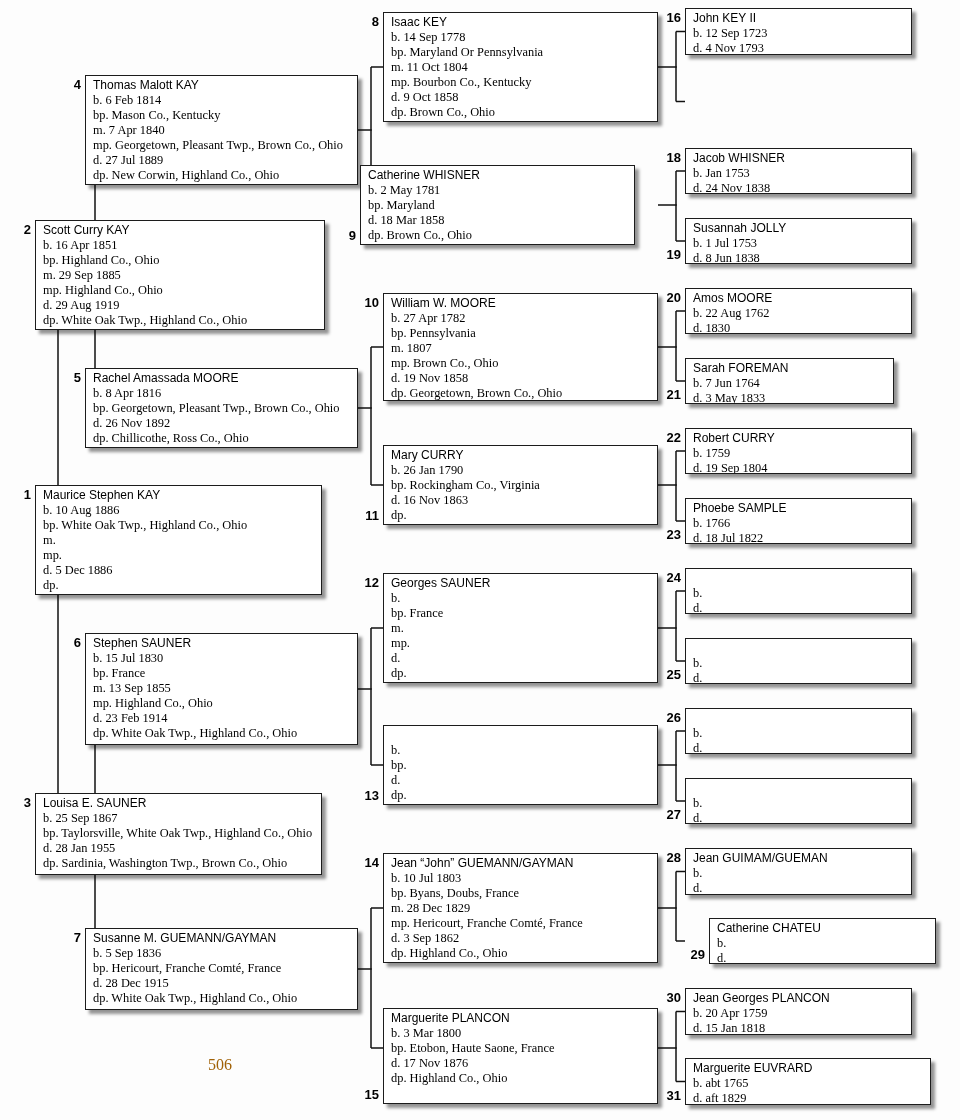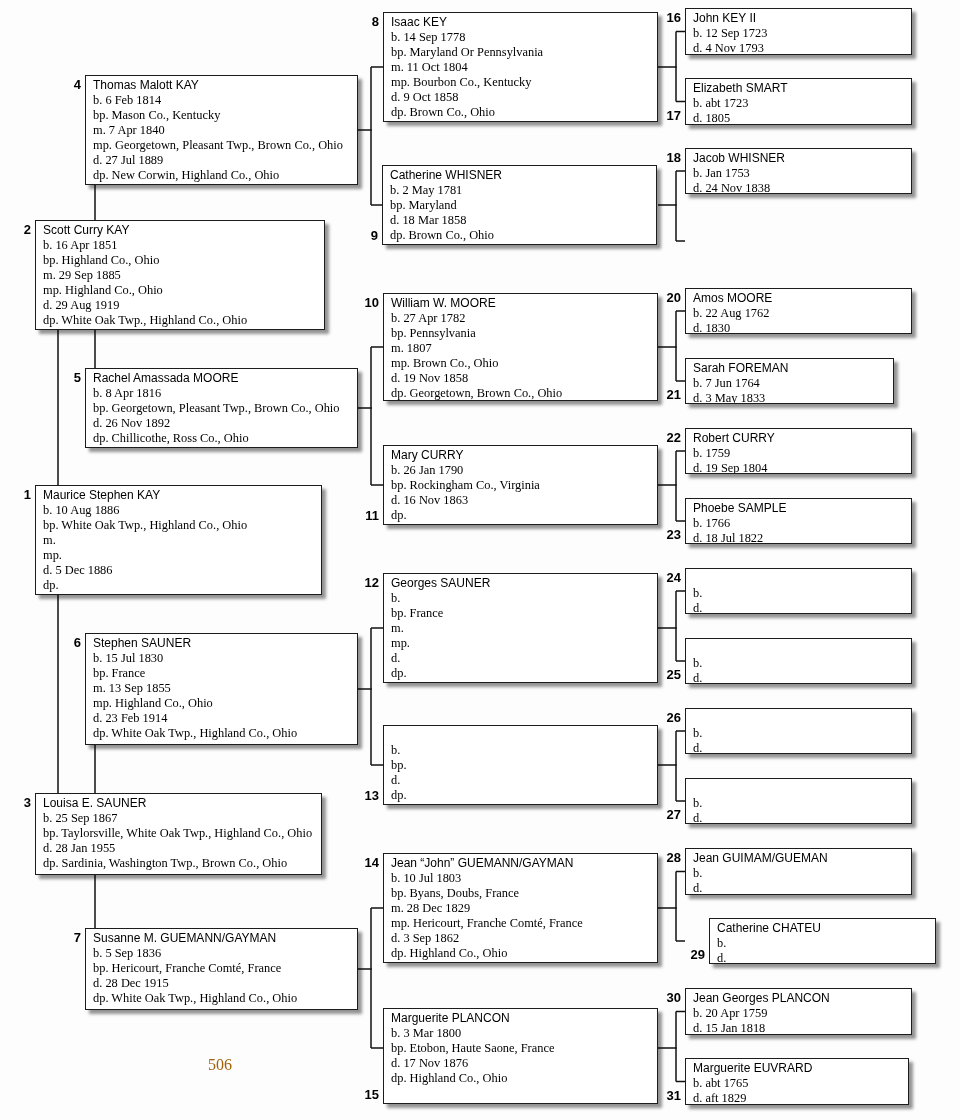--- a/index.html
+++ b/index.html
@@ -181,21 +181,21 @@
         <div class="pname">Isaac KEY</div>
         <div class="pdet">b. 14 Sep 1778</div>
         <div class="pdet">bp. Maryland Or Pennsylvania</div>
         <div class="pdet">m. 11 Oct 1804</div>
         <div class="pdet">mp. Bourbon Co., Kentucky</div>
         <div class="pdet">d. 9 Oct 1858</div>
         <div class="pdet">dp. Brown Co., Ohio</div>
       </div>
       <div class="pnum top">8</div>
     </div>
-    <div class="pwrap" style="left: 382px; top: 165px; width: 275px; height: 80px;">
+    <div class="pwrap" style="left: 360px; top: 165px; width: 275px; height: 80px;">
       <div class="pframe">
         <div class="pname">Catherine WHISNER</div>
         <div class="pdet">b. 2 May 1781</div>
         <div class="pdet">bp. Maryland</div>
         <div class="pdet">d. 18 Mar 1858</div>
         <div class="pdet">dp. Brown Co., Ohio</div>
       </div>
       <div class="pnum bottom">9</div>
     </div>
     <div class="pwrap" style="left: 383px; top: 293px; width: 275px; height: 108px;">
@@ -265,36 +265,36 @@
       <div class="pnum bottom">15</div>
     </div>
     <div class="pwrap" style="left: 685px; top: 8px; width: 227px; height: 47px;">
       <div class="pframe">
         <div class="pname">John KEY II</div>
         <div class="pdet">b. 12 Sep 1723</div>
         <div class="pdet">d. 4 Nov 1793</div>
       </div>
       <div class="pnum top">16</div>
     </div>
-    <div class="pwrap" style="left: 685px; top: 78px; width: 227px; height: 47px;">
-      <div class="pframe">
-        <div class="pname">Elizabeth SMART</div>
-        <div class="pdet">b. abt 1723</div>
-        <div class="pdet">d. 1805</div>
-      </div>
-      <div class="pnum bottom">17</div>
-    </div>
     <div class="pwrap" style="left: 685px; top: 148px; width: 227px; height: 46px;">
       <div class="pframe">
         <div class="pname">Jacob WHISNER</div>
         <div class="pdet">b. Jan 1753</div>
         <div class="pdet">d. 24 Nov 1838</div>
       </div>
       <div class="pnum top">18</div>
     </div>
+    <div class="pwrap" style="left: 685px; top: 218px; width: 227px; height: 46px;">
+      <div class="pframe">
+        <div class="pname">Susannah JOLLY</div>
+        <div class="pdet">b. 1 Jul 1753</div>
+        <div class="pdet">d. 8 Jun 1838</div>
+      </div>
+      <div class="pnum bottom">19</div>
+    </div>
     <div class="pwrap" style="left: 685px; top: 288px; width: 227px; height: 46px;">
       <div class="pframe">
         <div class="pname">Amos MOORE</div>
         <div class="pdet">b. 22 Aug 1762</div>
         <div class="pdet">d. 1830</div>
       </div>
       <div class="pnum top">20</div>
     </div>
     <div class="pwrap" style="left: 685px; top: 358px; width: 209px; height: 46px;">
       <div class="pframe">
@@ -369,21 +369,21 @@
       <div class="pnum bottom">29</div>
     </div>
     <div class="pwrap" style="left: 685px; top: 988px; width: 227px; height: 47px;">
       <div class="pframe">
         <div class="pname">Jean Georges PLANCON</div>
         <div class="pdet">b. 20 Apr 1759</div>
         <div class="pdet">d. 15 Jan 1818</div>
       </div>
       <div class="pnum top">30</div>
     </div>
-    <div class="pwrap" style="left: 685px; top: 1058px; width: 224px; height: 47px;">
+    <div class="pwrap" style="left: 685px; top: 1058px; width: 246px; height: 47px;">
       <div class="pframe">
         <div class="pname">Marguerite EUVRARD</div>
         <div class="pdet">b. abt 1765</div>
         <div class="pdet">d. aft 1829</div>
       </div>
       <div class="pnum bottom">31</div>
     </div>
   </div>
 
 </body></html>

